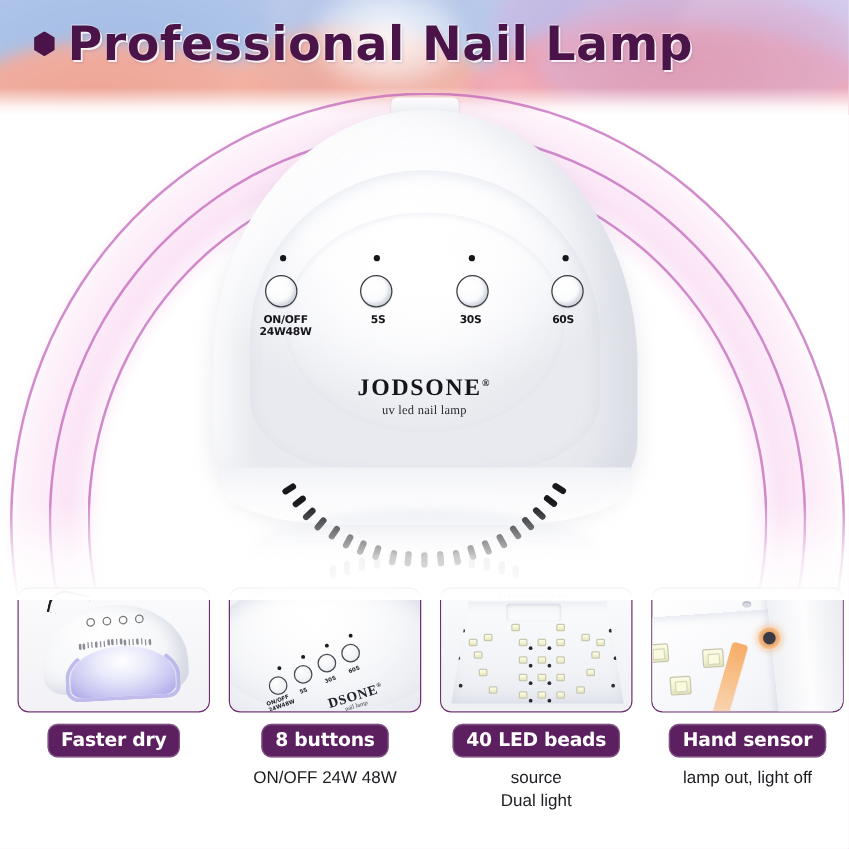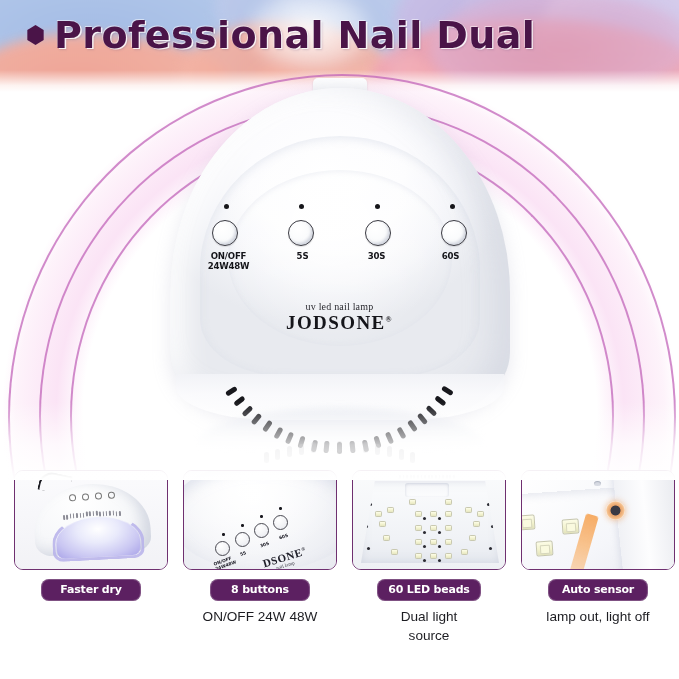--- a/index.html
+++ b/index.html
@@ -615,21 +615,21 @@
     background: #5c2061;
     border-radius: 8px;
     padding: 4px 2px 5px;
     text-align: center;
     box-shadow: inset 0 0 0 1.1px rgba(255,255,255,.22);
     width: fit-content;
     min-width: 96px;
   }
   .badge-text {
     font-family: "DejaVu Sans", sans-serif;
-    font-size: 11px;
+    font-size: 15px;
     font-weight: bold;
     color: #ffffff;
     letter-spacing: -.2px;
     padding: 0 9px;
     white-space: nowrap;
   }
   .caption {
     margin-top: 7px;
     text-align: center;
     font-family: "Liberation Sans", sans-serif;
@@ -651,21 +651,21 @@
     <div class="wc" id="wc-coral-left"></div>
     <div class="wc" id="wc-coral-mid"></div>
     <div class="wc" id="wc-pink-right"></div>
     <div class="wc" id="wc-mauve-right"></div>
     <div class="wc" id="wc-white-streak"></div>
     <div id="header-fade"></div>
   </div>
 
   <div id="title-row">
     <div id="title-bullet"></div>
-    <div id="title-text">Professional Nail Dual</div>
+    <div id="title-text">Professional Nail Lamp</div>
   </div>
 
   <div id="hero">
     <div class="arc-wrap">
       <div class="arc-fill" id="arcfill"></div>
       <div class="arc" id="arc1"></div>
       <div class="arc" id="arc2"></div>
       <div class="arc" id="arc3"></div>
     </div>
 
@@ -694,24 +694,24 @@
             <span>ON/OFF</span><br>
             <span>24W48W</span>
           </span>
           <span class="btn-label">5S</span>
           <span class="btn-label">30S</span>
           <span class="btn-label">60S</span>
         </div>
       </div>
 
       <div id="brand-block">
-        <div id="brand-sub">uv led nail lamp</div>
         <div id="brand-name">
           <span>JODSONE</span><sup>®</sup>
         </div>
+        <div id="brand-sub">uv led nail lamp</div>
       </div>
 
       <div id="vents">
           <span class="vent" style="left: 59.626px; top: 7.37087px; transform: rotate(57.6deg);"></span>
           <span class="vent" style="left: 67.0551px; top: 17.3789px; transform: rotate(51.84deg);"></span>
           <span class="vent" style="left: 75.5004px; top: 26.6257px; transform: rotate(46.08deg);"></span>
           <span class="vent" style="left: 84.8768px; top: 35.018px; transform: rotate(40.32deg);"></span>
           <span class="vent" style="left: 95.0896px; top: 42.471px; transform: rotate(34.56deg);"></span>
           <span class="vent" style="left: 106.036px; top: 48.9094px; transform: rotate(28.8deg);"></span>
           <span class="vent" style="left: 117.604px; top: 54.2683px; transform: rotate(23.04deg);"></span>
@@ -876,42 +876,42 @@
             <i style="left: 36px; top: 0px;"></i>
             <i style="left: 39.6px; top: 0px;"></i>
             <i style="left: 43.2px; top: 0px;"></i>
             <i style="left: 46.8px; top: 0px;"></i>
             <i style="left: 50.4px; top: 0px;"></i>
             <i style="left: 54px; top: 0px;"></i>
           </div>
         <div id="t2-top-slot"></div>
       </div>
       <div class="badge">
-        <div class="badge-text">60 LED beads</div>
+        <div class="badge-text">40 LED beads</div>
       </div>
       <div class="caption">
+        <div>source</div>
         <div>Dual light</div>
-        <div>source</div>
       </div>
     </div>
 
     <div class="feature" id="f3">
       <div class="thumb">
         <div id="thumb3-bg"></div>
         <div id="t3-panel"></div>
         <div id="t3-edge"></div>
         <div id="t3-screw"></div>
         <div class="t3-bead" style="left:-4px; top:44px;"></div>
         <div class="t3-bead" style="left:40px; top:48px;"></div>
         <div class="t3-bead" style="left:14px; top:70px;"></div>
         <div id="t3-beam"></div>
         <div id="t3-sensor-ring"></div>
       </div>
       <div class="badge">
-        <div class="badge-text">Auto sensor</div>
+        <div class="badge-text">Hand sensor</div>
       </div>
       <div class="caption">
         <div>lamp out, light off</div>
       </div>
     </div>
 
   </div>
 </div>
 
 </body></html>

